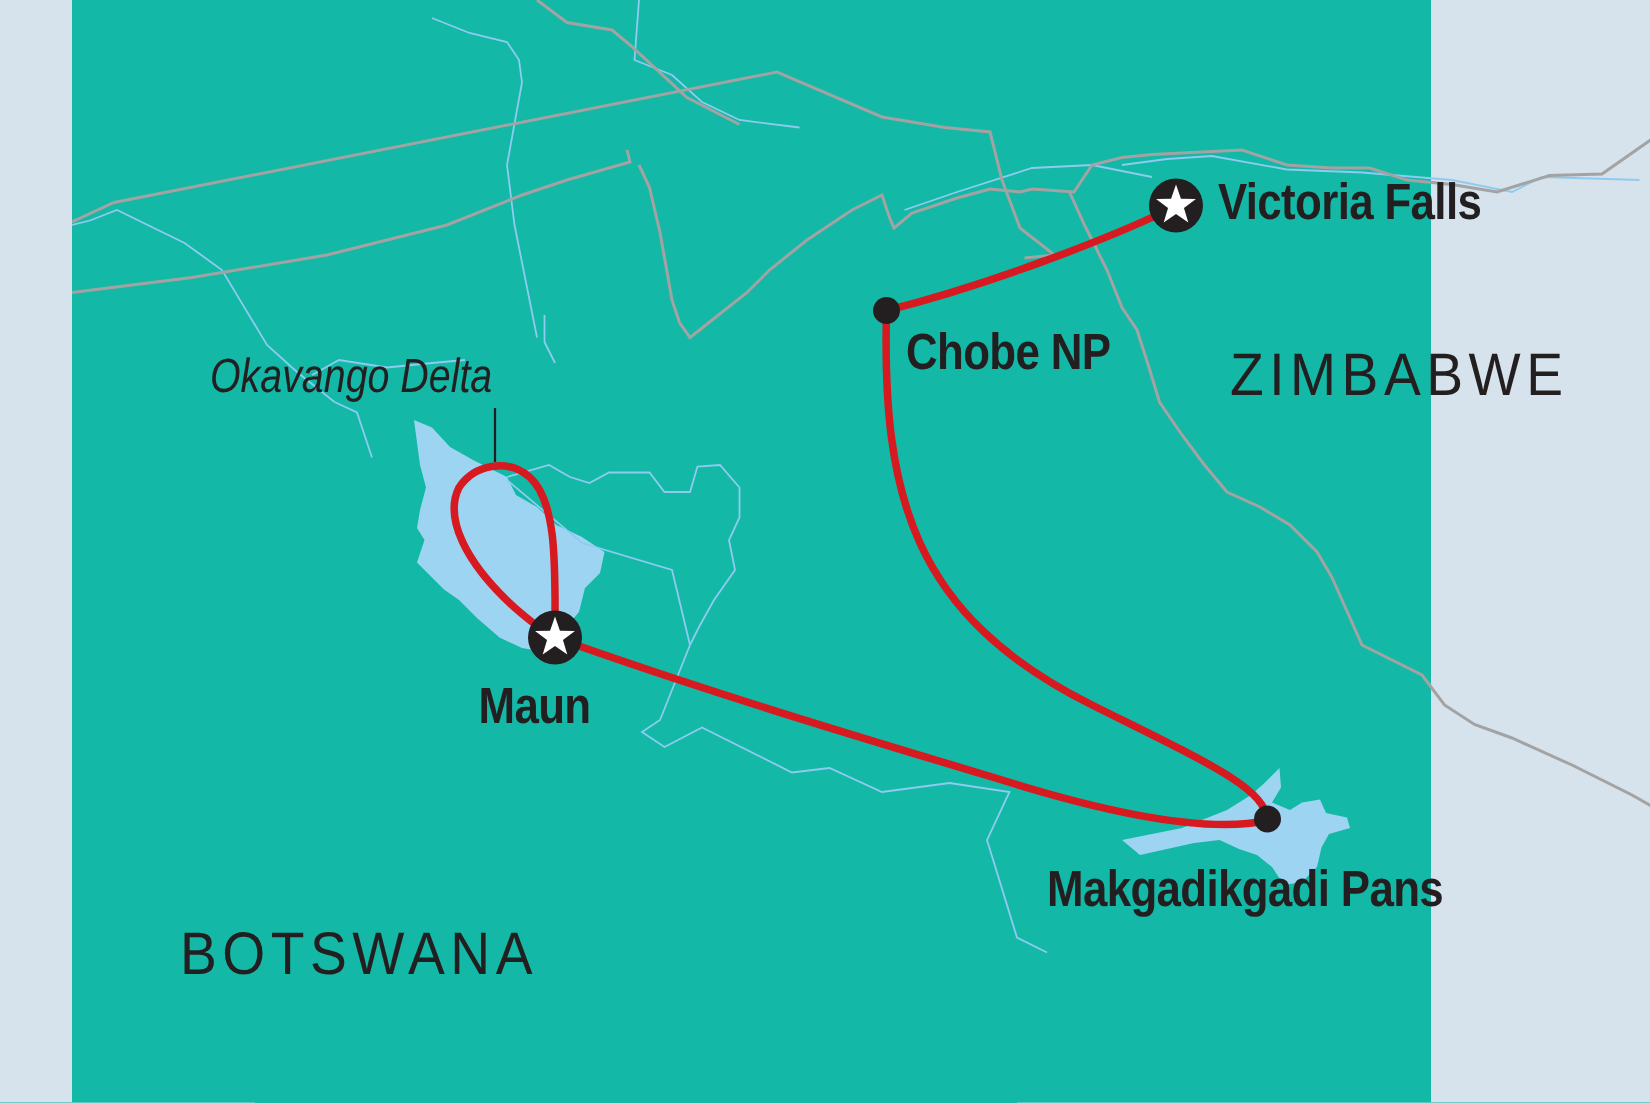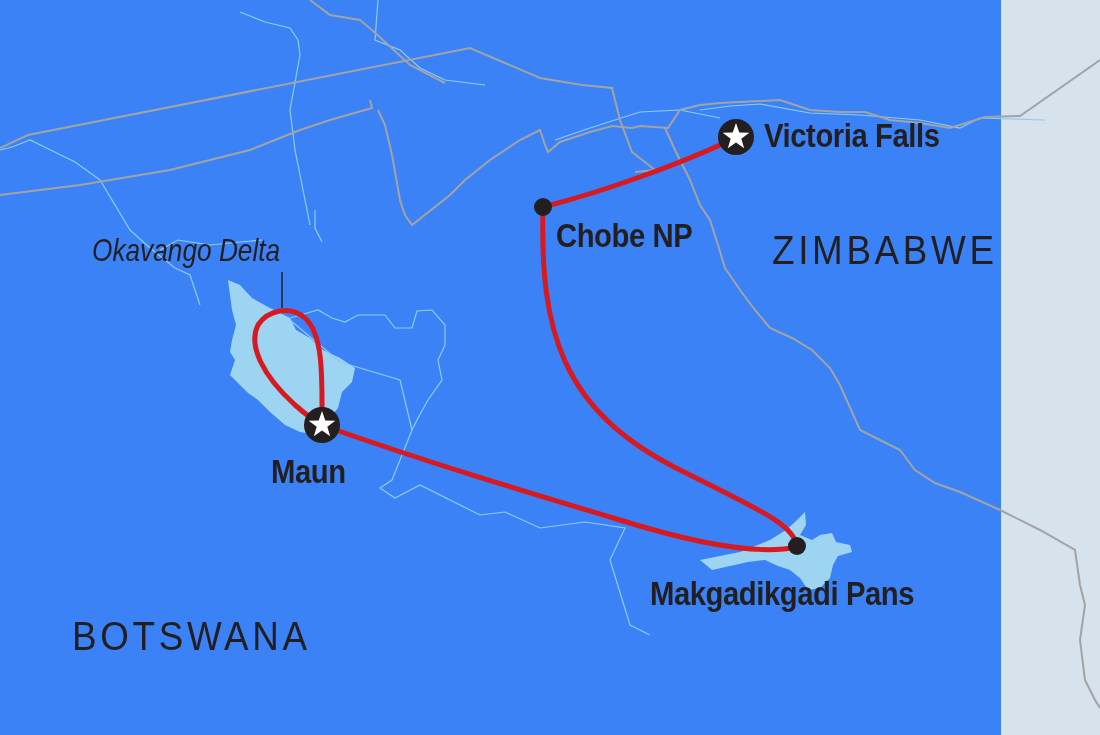--- a/index.html
+++ b/index.html
@@ -1,17 +1,17 @@
 <!DOCTYPE html>
 <html><head>
 <meta charset="utf-8">
 <style>
   html, body { margin: 0; padding: 0; }
   body { width: 1100px; height: 735px; overflow: hidden; background: #d6e2ec; }
-  .map { position: relative; width: 1001px; height: 735px; background: #3b82f6; }
+  .map { position: relative; width: 906px; height: 735px; background: #14b8a6; margin-left: 48px; }
   .map svg { position: absolute; left: 0; top: 0; }
   .label { position: absolute; color: #231f20; white-space: nowrap; line-height: 1; }
   .place { font-family: "Liberation Sans", sans-serif; font-weight: bold; font-size: 34px; transform: scaleX(0.86); transform-origin: left top; letter-spacing: -0.5px; }
   .country { font-family: "Liberation Sans", sans-serif; font-weight: normal; font-size: 40px; letter-spacing: 4px; transform: scaleX(0.92); transform-origin: left top; }
   .region { font-family: "Liberation Sans", sans-serif; font-style: italic; font-size: 32px; transform: scaleX(0.82); transform-origin: left top; }
 </style>
 </head>
 <body>
 
 <div class="map">

